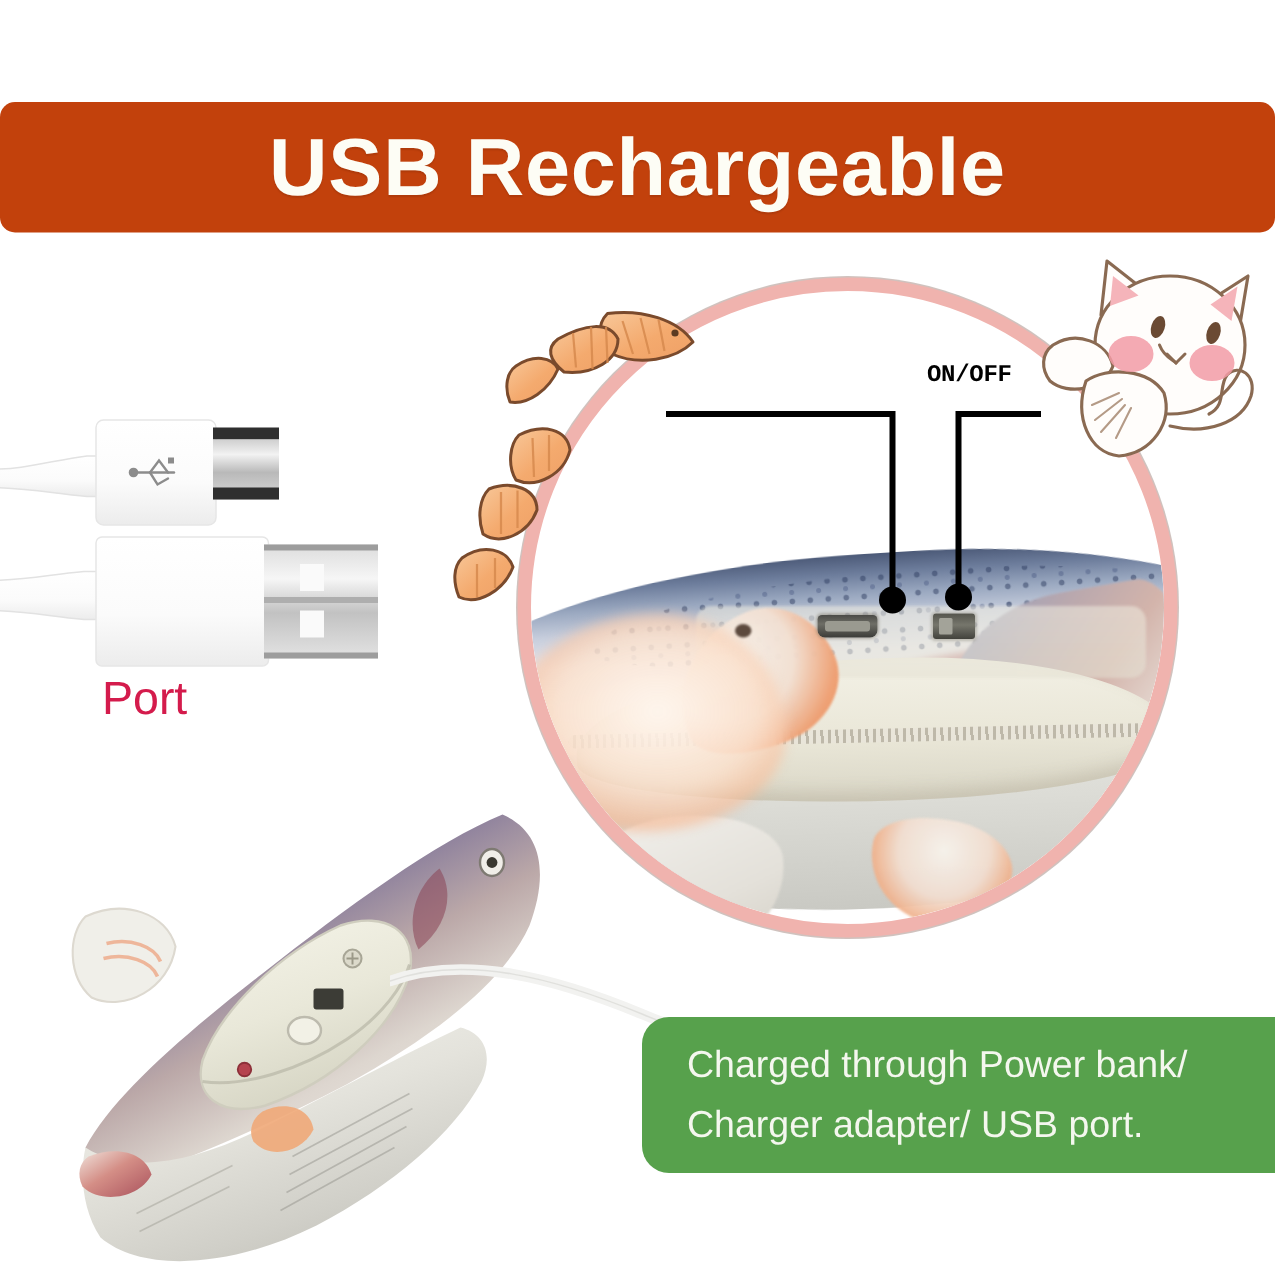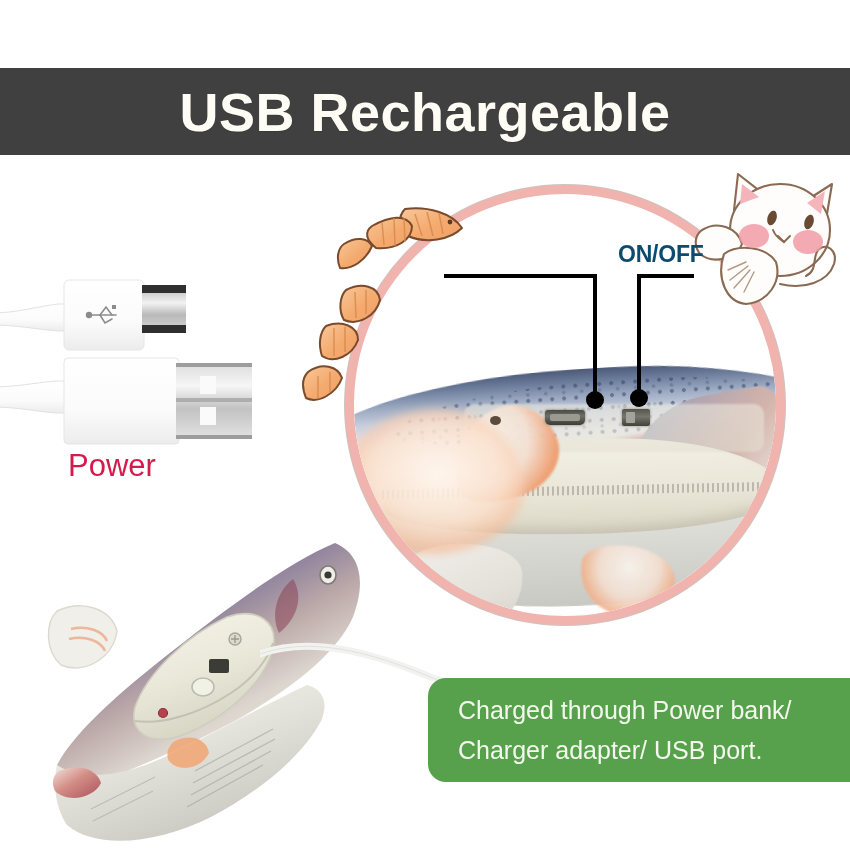--- a/index.html
+++ b/index.html
@@ -19,24 +19,25 @@
     background: #ffffff;
   }
 
   
   .header-banner {
     position: absolute;
     left: 0;
     top: 68px;
     width: 850px;
     height: 87px;
-    background: #404040;
+    background: #c2410c;
     display: flex;
     align-items: center;
     justify-content: center;
+    border-radius: 10px;
   }
   .header-title {
     color: #fdfdf5;
     font-size: 54px;
     font-weight: bold;
     letter-spacing: 0.5px;
     line-height: 1;
     font-family: "Liberation Sans", sans-serif;
     text-shadow: 0 1px 1px rgba(0,0,0,0.10);
     white-space: nowrap;
@@ -297,25 +298,26 @@
     font-size: 25px;
     font-weight: bold;
     color: #111111;
     white-space: nowrap;
     letter-spacing: -0.2px;
   }
   .callout-onoff {
     position: absolute;
     left: 618px;
     top: 241px;
-    font-size: 23px;
+    font-size: 16px;
     font-weight: bold;
-    color: #0c4a6e;
+    color: #000000;
     white-space: nowrap;
     letter-spacing: -0.2px;
+    font-family: Liberation Mono, monospace;
   }
   .leader-svg {
     position: absolute;
     left: 0; top: 0;
     width: 850px; height: 850px;
     pointer-events: none;
   }
 
   
   .usb-cable {
@@ -426,21 +428,21 @@
 
       <rect x="176" y="108" width="76" height="76" fill="url(#metalB)"></rect>
       <rect x="176" y="108" width="76" height="4" fill="#9d9d9d"></rect>
       <rect x="176" y="180" width="76" height="4" fill="#9d9d9d"></rect>
       <rect x="176" y="143" width="76" height="4" fill="#aeaeae"></rect>
       <rect x="200" y="121" width="16" height="18" fill="#fafafa"></rect>
       <rect x="200" y="152" width="16" height="18" fill="#fafafa"></rect>
     </svg>
   </div>
 
-  <div class="gift-label">Power</div>
+  <div class="gift-label">Port</div>
 
   <div class="circle-frame">
     <div class="circle-inner">
       <div class="plush-body"></div>
       <div class="plush-scales"></div>
       <div class="plush-stripe-red"></div>
       <div class="plush-tail"></div>
       <div class="plush-lower"></div>
       <div class="plush-belly"></div>
       <div class="plush-port-panel"></div>

